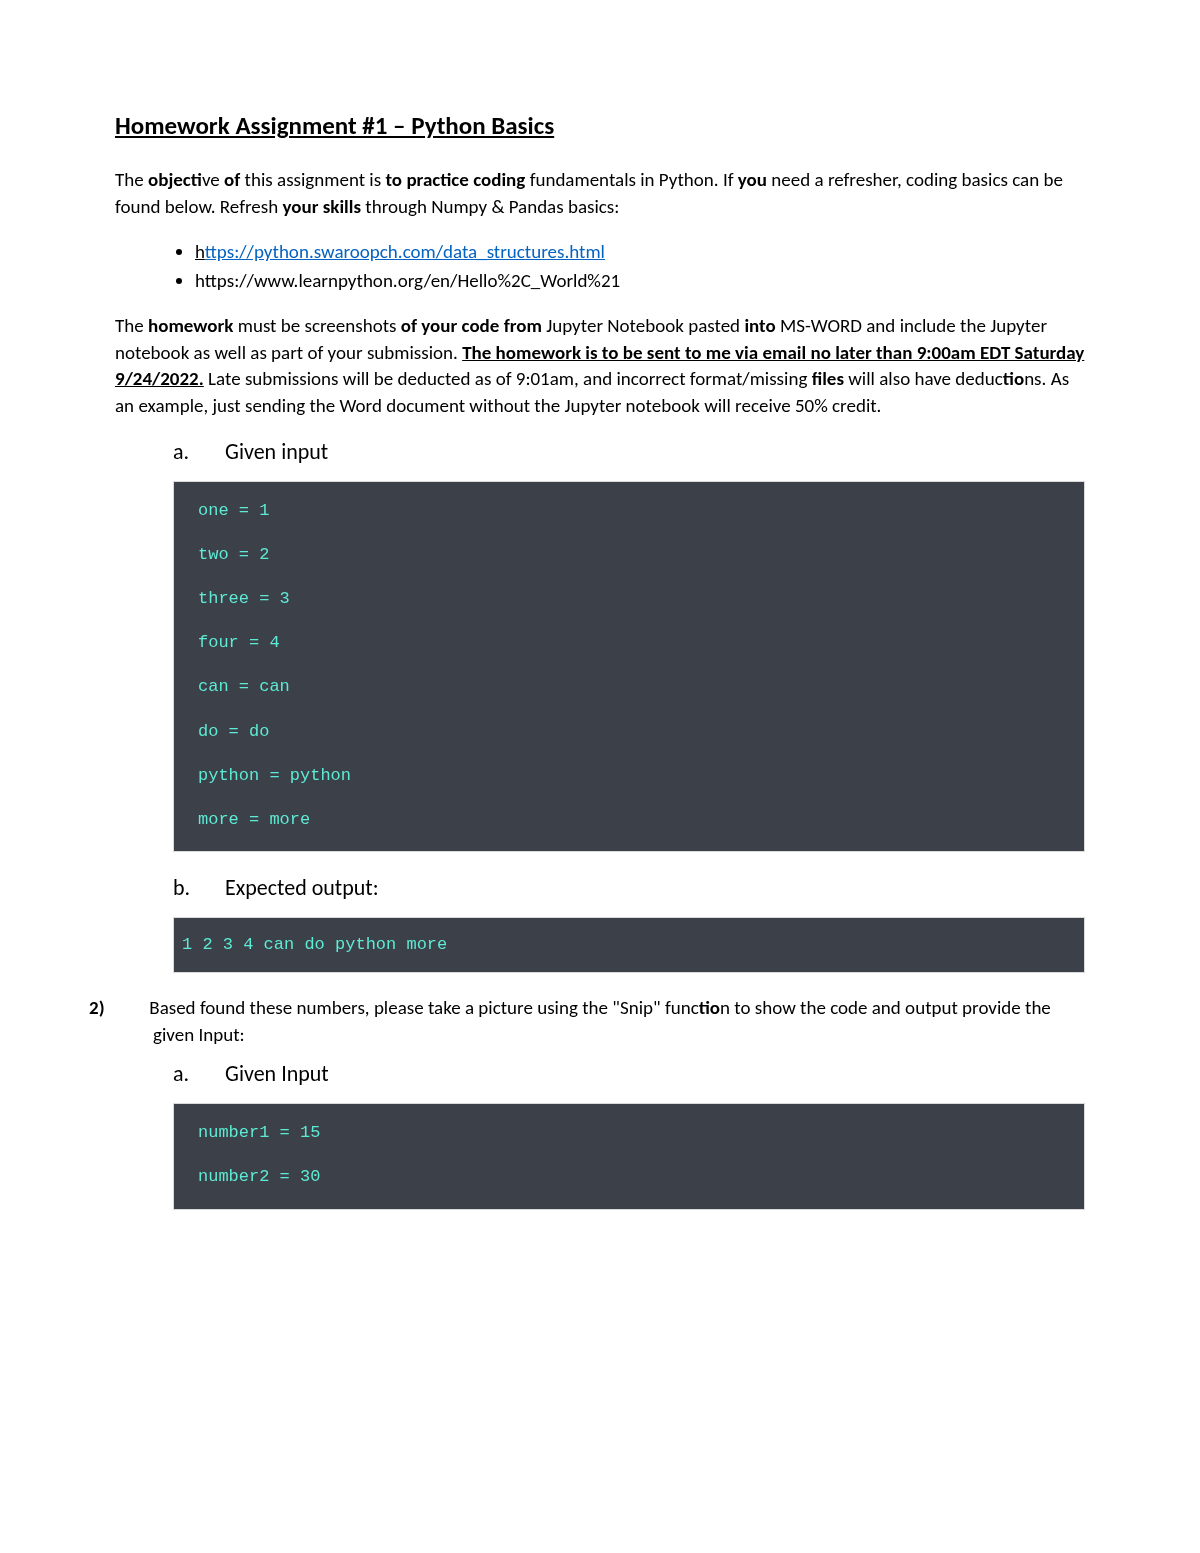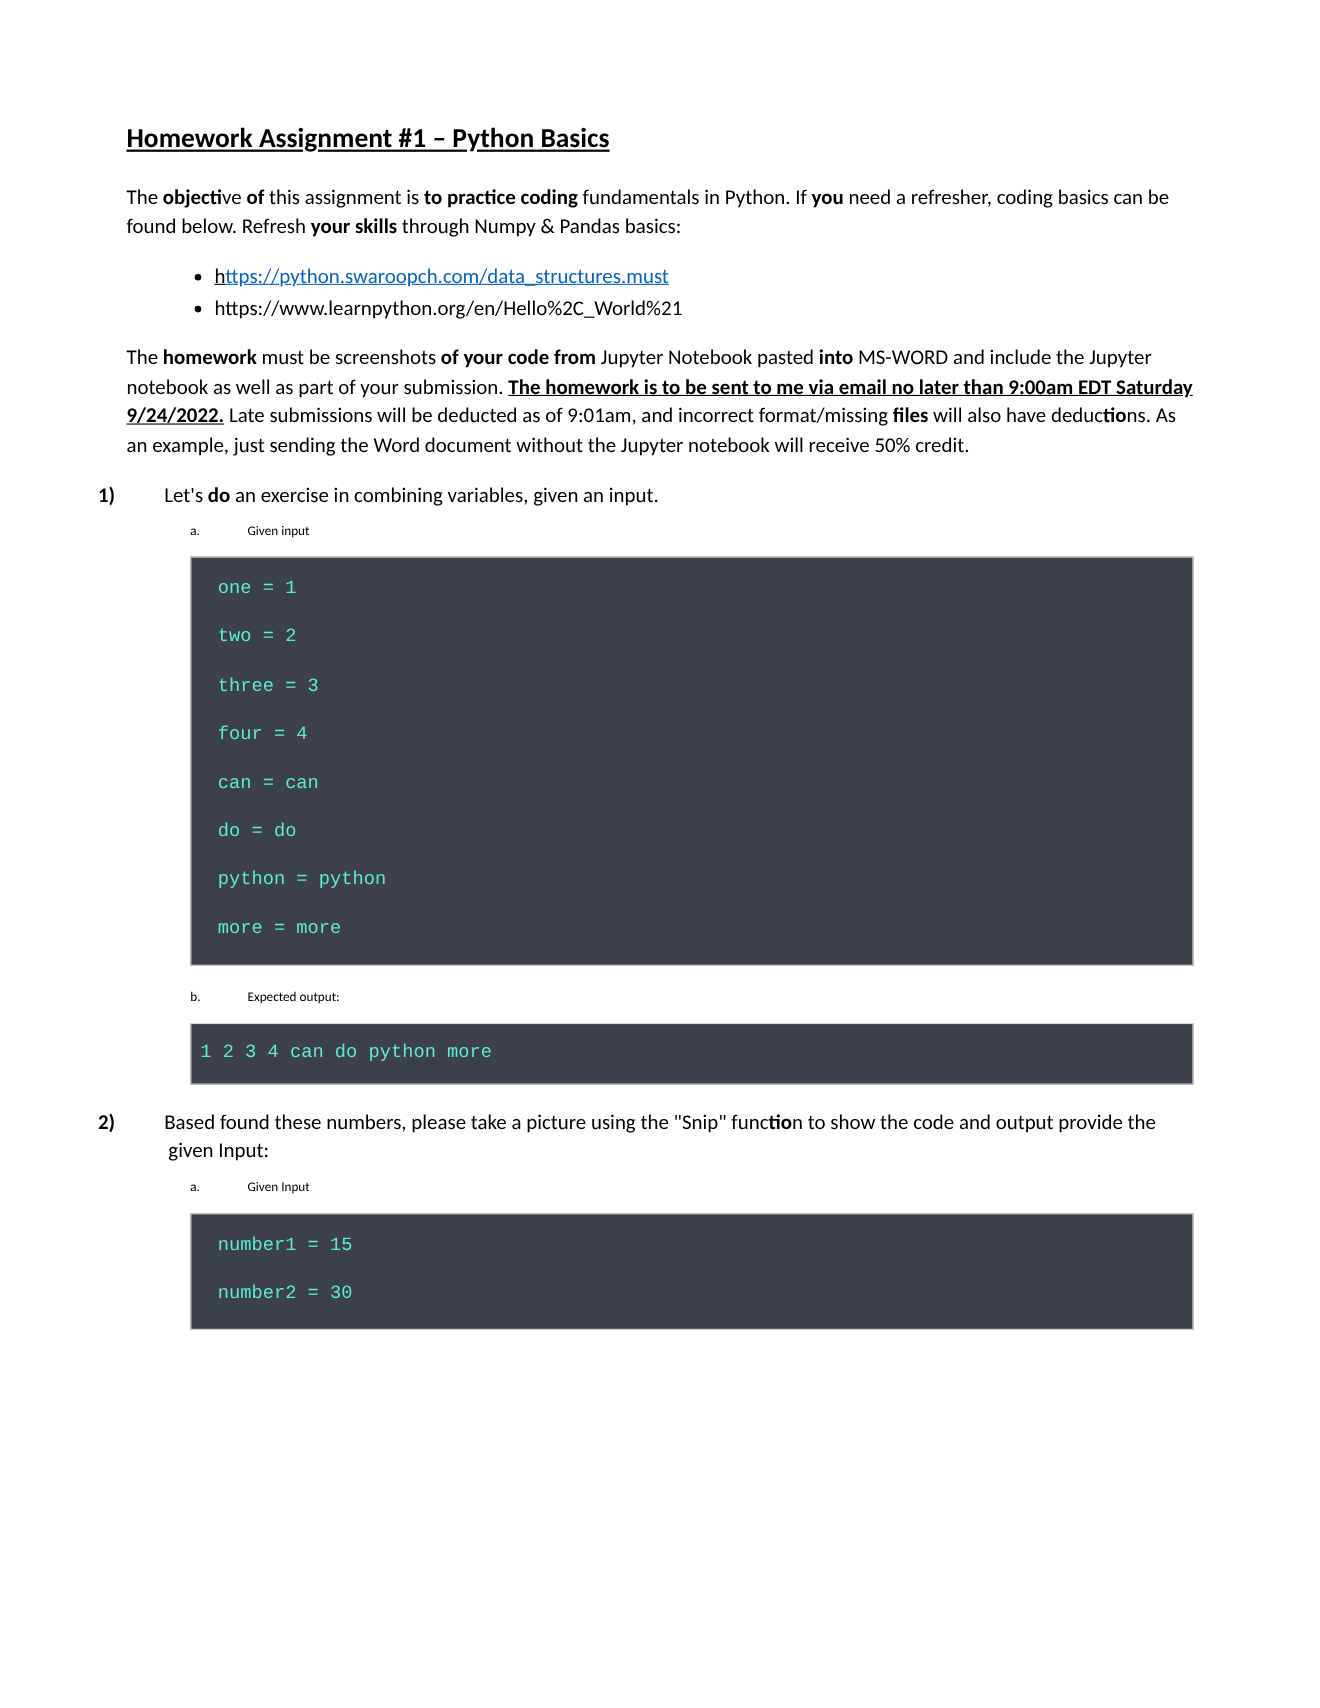--- a/index.html
+++ b/index.html
@@ -57,21 +57,21 @@
   .question-row {
     font-size: 19px;
     line-height: 1.4;
     padding-left: 38px;
     text-indent: -32px;
     margin-left: 0;
     margin-top: 10px;
     margin-bottom: 6px;
   }
   .sub-row {
-    font-size: 12px;
+    font-size: 22px;
     padding-left: 110px;
     text-indent: -26px;
     margin-bottom: 16px;
     margin-top: 12px;
   }
   .sub-label {
     display: inline-block;
     width: 26px;
   }
   .code-block {
@@ -96,35 +96,31 @@
 <div class="page">
 
   <div class="title">Homework Assignment #1 – Python Basics</div>
 
   <div class="para">
     <span>The </span><span class="bold">objecti</span><span>ve </span><span class="bold">of </span><span>this assignment is </span><span class="bold">to practice coding </span><span>fundamentals in Python.  If </span><span class="bold">you </span><span>need a refresher, coding basics can be found below.   Refresh </span><span class="bold">your skills </span><span>through Numpy &amp; Pandas basics:</span>
   </div>
 
   <ul class="links">
     <li>
-      <span class="link-first-letter">h</span><span class="link">ttps://python.swaroopch.com/data_structures.must</span>
+      <span class="link-first-letter">h</span><span class="link">ttps://python.swaroopch.com/data_structures.html</span>
     </li>
     <li>
       <span>https://www.learnpython.org/en/Hello%2C_World%21</span>
     </li>
   </ul>
 
   <div class="para">
     <span>The </span><span class="bold">homework </span><span>must be screenshots </span><span class="bold">of your code from </span><span>Jupyter Notebook pasted </span><span class="bold">into </span><span>MS-WORD and include the Jupyter notebook as well as part of your submission.  </span><span class="bold-underline">The homework is to be sent to me via  email no later than 9:00am EDT Saturday 9/24/2022.</span><span>  Late submissions will be deducted as of 9:01am, and incorrect format/missing </span><span class="bold">files </span><span>will also have deduc</span><span class="bold">tio</span><span>ns.  As an example, just sending the Word document without the Jupyter notebook will receive 50% credit.</span>
   </div>
 
-  <div class="question-row">
-    <span class="q-num">1)</span>
-    <span>Let's </span><span class="bold">do </span><span>an exercise in combining variables, given an input.</span>
-  </div>
   <div class="sub-row">
     <span class="sub-label">a.</span><span>Given input</span>
   </div>
 
   <div class="code-block">one = 1
 
 two = 2
 
 three = 3
 

